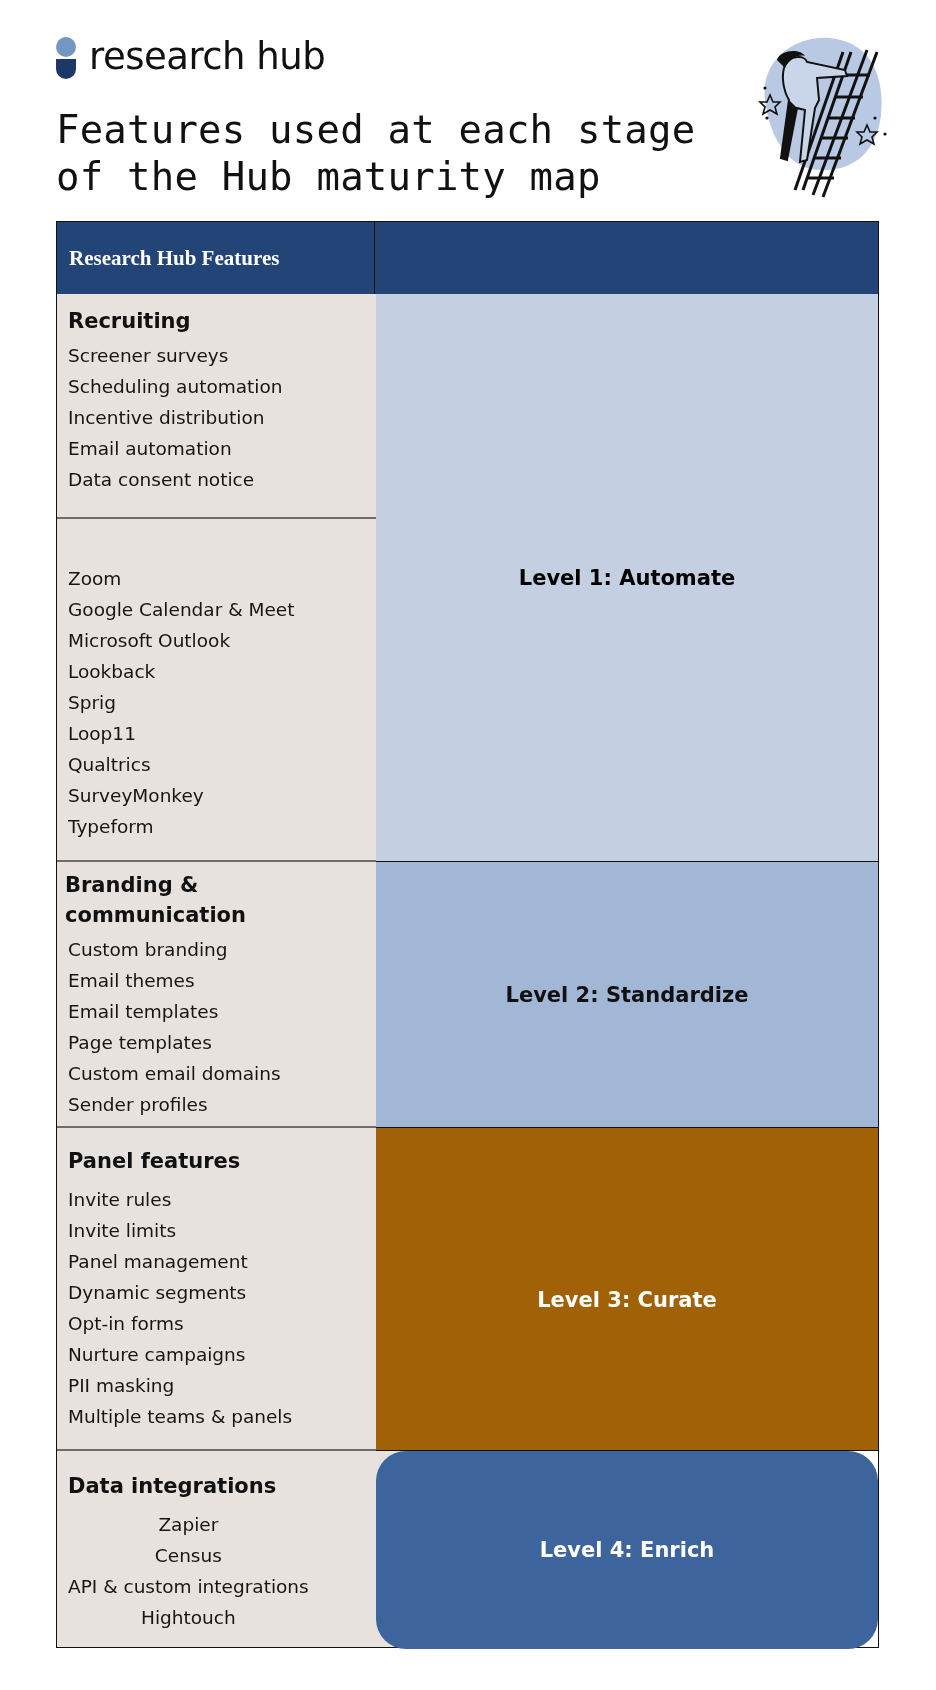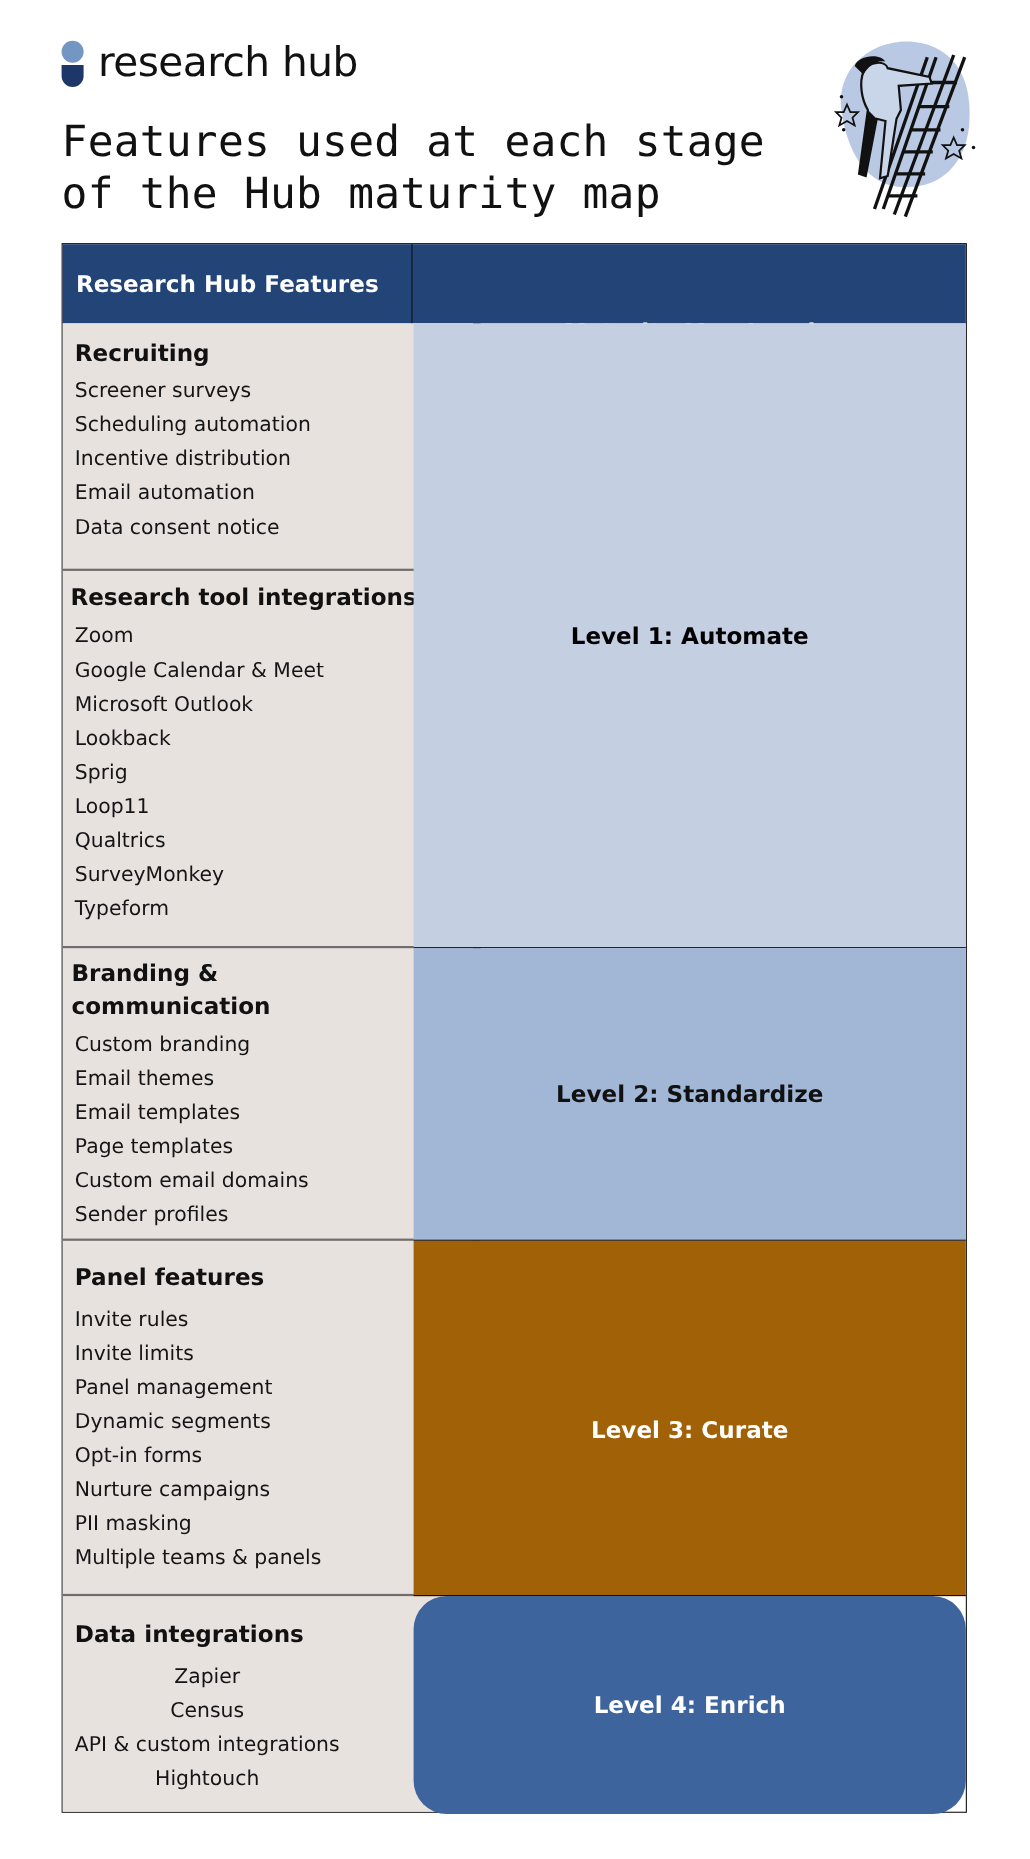--- a/index.html
+++ b/index.html
@@ -15,21 +15,21 @@
   .title { position:absolute; left:56px; top:106px; margin:0;
            font-family:"DejaVu Sans Mono", "Liberation Mono", monospace; font-weight:normal;
            font-size:39px; line-height:47px; color:#111; letter-spacing:0.2px; }
 
   .illustration { position:absolute; left:745px; top:30px; width:150px; height:175px; }
 
   .table { position:absolute; left:56px; top:221px; width:823px; height:1427px;
            border:1px solid #111; box-sizing:border-box; }
   .thead { position:absolute; left:0; top:0; width:100%; height:72px; background:#224476; }
   .th { position:absolute; top:0; height:72px; color:#ffffff; font-weight:bold;
-        font-size:21px; display:flex; align-items:center; }
+        font-size:21px; display:flex; align-items:center;font-family:Liberation Serif, serif; }
   .th-left { left:0; width:318px; padding-left:12px; box-sizing:border-box; border-right:1px solid #111; }
   .th-right { left:319px; right:0; justify-content:center;margin-top:44px; }
 
   .left-col { position:absolute; left:0; top:72px; width:380px; bottom:0; background:#e8e2df;
               border-right:7px solid #0f172a; box-sizing:border-box; }
   .section { position:absolute; left:0; width:100%; box-sizing:border-box; border-bottom:2px solid #6f6d6c; }
   .section:last-child { border-bottom:none;text-align:center; }
   .sec-title { position:absolute; left:11px; font-weight:bold; font-size:21px; color:#111; line-height:30px; }
   .sec-items { position:absolute; left:11px; margin:0; padding:0; list-style:none; }
   .sec-items li { font-size:18.5px; line-height:31px; height:31px; color:#151515; white-space:nowrap; }
@@ -102,21 +102,20 @@
       <ul class="sec-items" style="top:46px;">
         <li>Screener surveys</li>
         <li>Scheduling automation</li>
         <li>Incentive distribution</li>
         <li>Email automation</li>
         <li>Data consent notice</li>
       </ul>
     </div>
 
     <div class="section" style="top:225px; height:343px;">
-      <div class="sec-title" style="top:9px; left:7px;">Research tool integrations</div>
       <ul class="sec-items" style="top:44px;">
         <li>Zoom</li>
         <li>Google Calendar &amp; Meet</li>
         <li>Microsoft Outlook</li>
         <li>Lookback</li>
         <li>Sprig</li>
         <li>Loop11</li>
         <li>Qualtrics</li>
         <li>SurveyMonkey</li>
         <li>Typeform</li>

